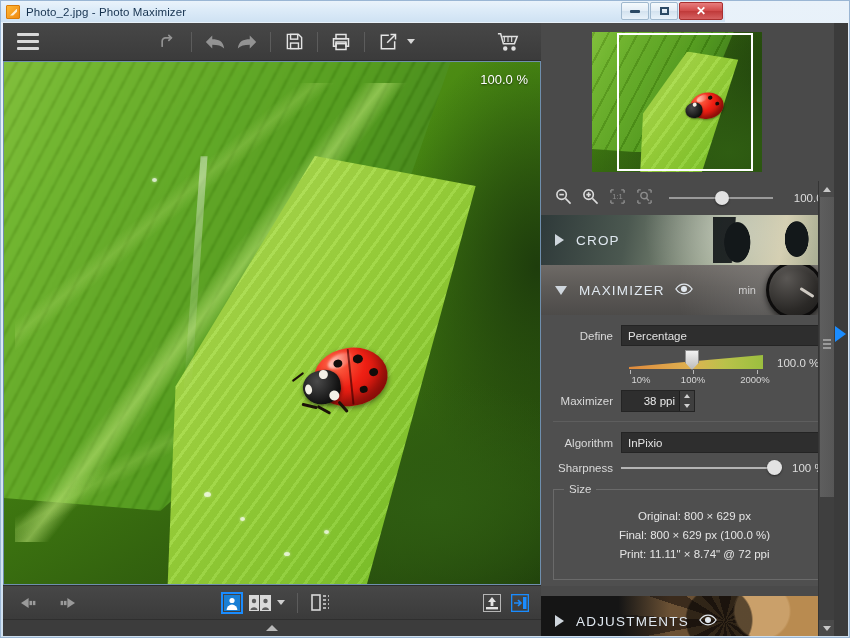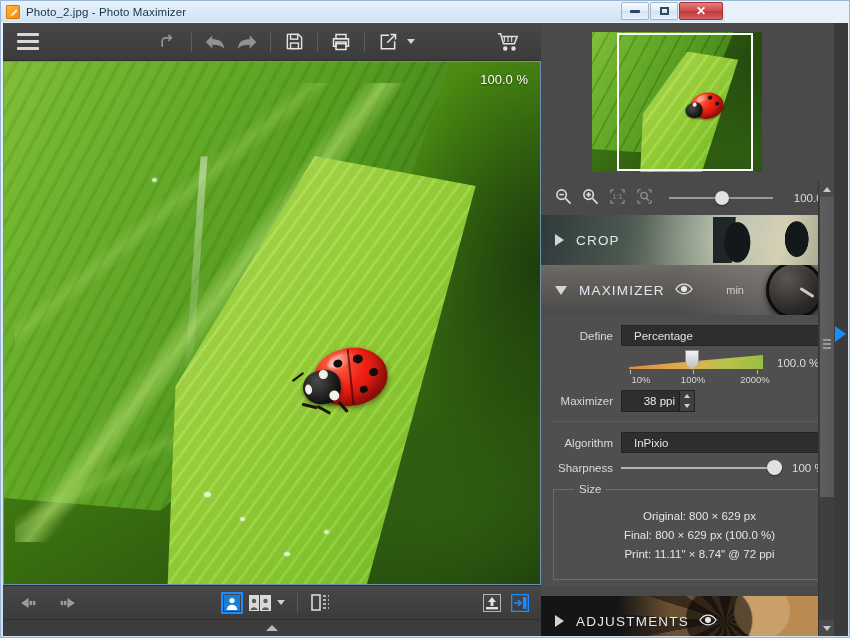--- a/index.html
+++ b/index.html
@@ -248,30 +248,30 @@
     position:absolute; right: 24px; top: 50%; transform: translateY(-50%);
     width: 58px; height: 58px; border-radius:50%;
     background: radial-gradient(circle at 36% 30%, #5a5754 0%, #2b2927 58%, #161514 100%);
     box-shadow: 0 2px 6px rgba(0,0,0,.65), inset 0 0 0 3px #0d0c0c, inset 0 3px 6px rgba(255,255,255,.12);
   }
   .knob::after {
     content:""; position:absolute; left: 33px; top: 30px; width: 16px; height: 3px;
     background:#cfcac3; border-radius:2px; transform: rotate(32deg);
   }
   .minmax { position:absolute; font-size: 11px; color:#cfcfcf; top: 50%; transform: translateY(-50%); }
-  .minmax.min { right: 104px; }
+  .minmax.min { right: 92px; }
   .minmax.max { right: 4px; }
 
   .panelbody { background:#4f4f4f; padding: 10px 12px 6px 12px; }
   .row { display:flex; align-items:center; margin-bottom: 9px; }
   .row label.lbl { width: 68px; text-align:right; color:#d9d9d9; font-size: 11.5px; padding-right:8px; }
   .combo {
     flex:1; height: 21px; background:#2e2e2e; border:1px solid #242424;
     color:#e2e2e2; font-size: 11.5px; display:flex; align-items:center;
-    padding-left: 12px; position:relative;
+    padding-left: 6px; position:relative;
   }
   .combo .cv { flex:1; }
   .combo .carr {
     width:0;height:0;border-left:4px solid transparent;border-right:4px solid transparent;
     border-top:5px solid #cfcfcf; margin-right: 8px;
   }
   .wedge-row { display:flex; align-items:flex-start; margin: 2px 0 4px 0; }
   .wedge-wrap { position:relative; margin-left: 76px; width: 134px; }
   .wedge {
     height: 14px; width: 134px;
@@ -298,21 +298,21 @@
   .spin .btns div { flex:1; background:#3f3f3f; display:flex; align-items:center; justify-content:center; }
   .spin .up { width:0;height:0;border-left:3px solid transparent;border-right:3px solid transparent;border-bottom:4px solid #d0d0d0; }
   .spin .dn { width:0;height:0;border-left:3px solid transparent;border-right:3px solid transparent;border-top:4px solid #d0d0d0; }
   .divider { height:1px; background:#5e5e5e; margin: 8px 0 10px 0; }
   .slider-track { flex:1; height: 2px; background:#b4b4b4; position:relative; margin-right: 10px; }
   .slider-thumb { position:absolute; right: 0; top:-7px; width: 15px; height: 15px;
     background:#e2e2e2; border-radius:50%; box-shadow:0 1px 2px rgba(0,0,0,.5); }
   .small-val { width: 44px; color:#dddddd; font-size: 11.5px; }
 
   fieldset.size {
-    border: 1px solid #6a6a6a; margin-top: 6px; padding: 8px 10px 12px 20px;
+    border: 1px solid #6a6a6a; margin-top: 6px; padding: 8px 10px 12px 10px;
   }
   fieldset.size legend { font-size: 11.5px; color:#d9d9d9; padding: 0 5px; }
   .size-line { text-align:center; color:#e4e4e4; font-size: 11.5px; margin: 7px 0; }
 
   .adjust-bg {
     position:absolute; inset:0;
     background:
       radial-gradient(circle at 58% 48%, rgba(0,0,0,.55) 0 18%, rgba(0,0,0,0) 19%),
       radial-gradient(circle at 72% 30%, #caa06a 0 12%, rgba(202,160,106,0) 13%),
       radial-gradient(circle at 88% 70%, #b98b50 0 16%, rgba(185,139,80,0) 17%),

